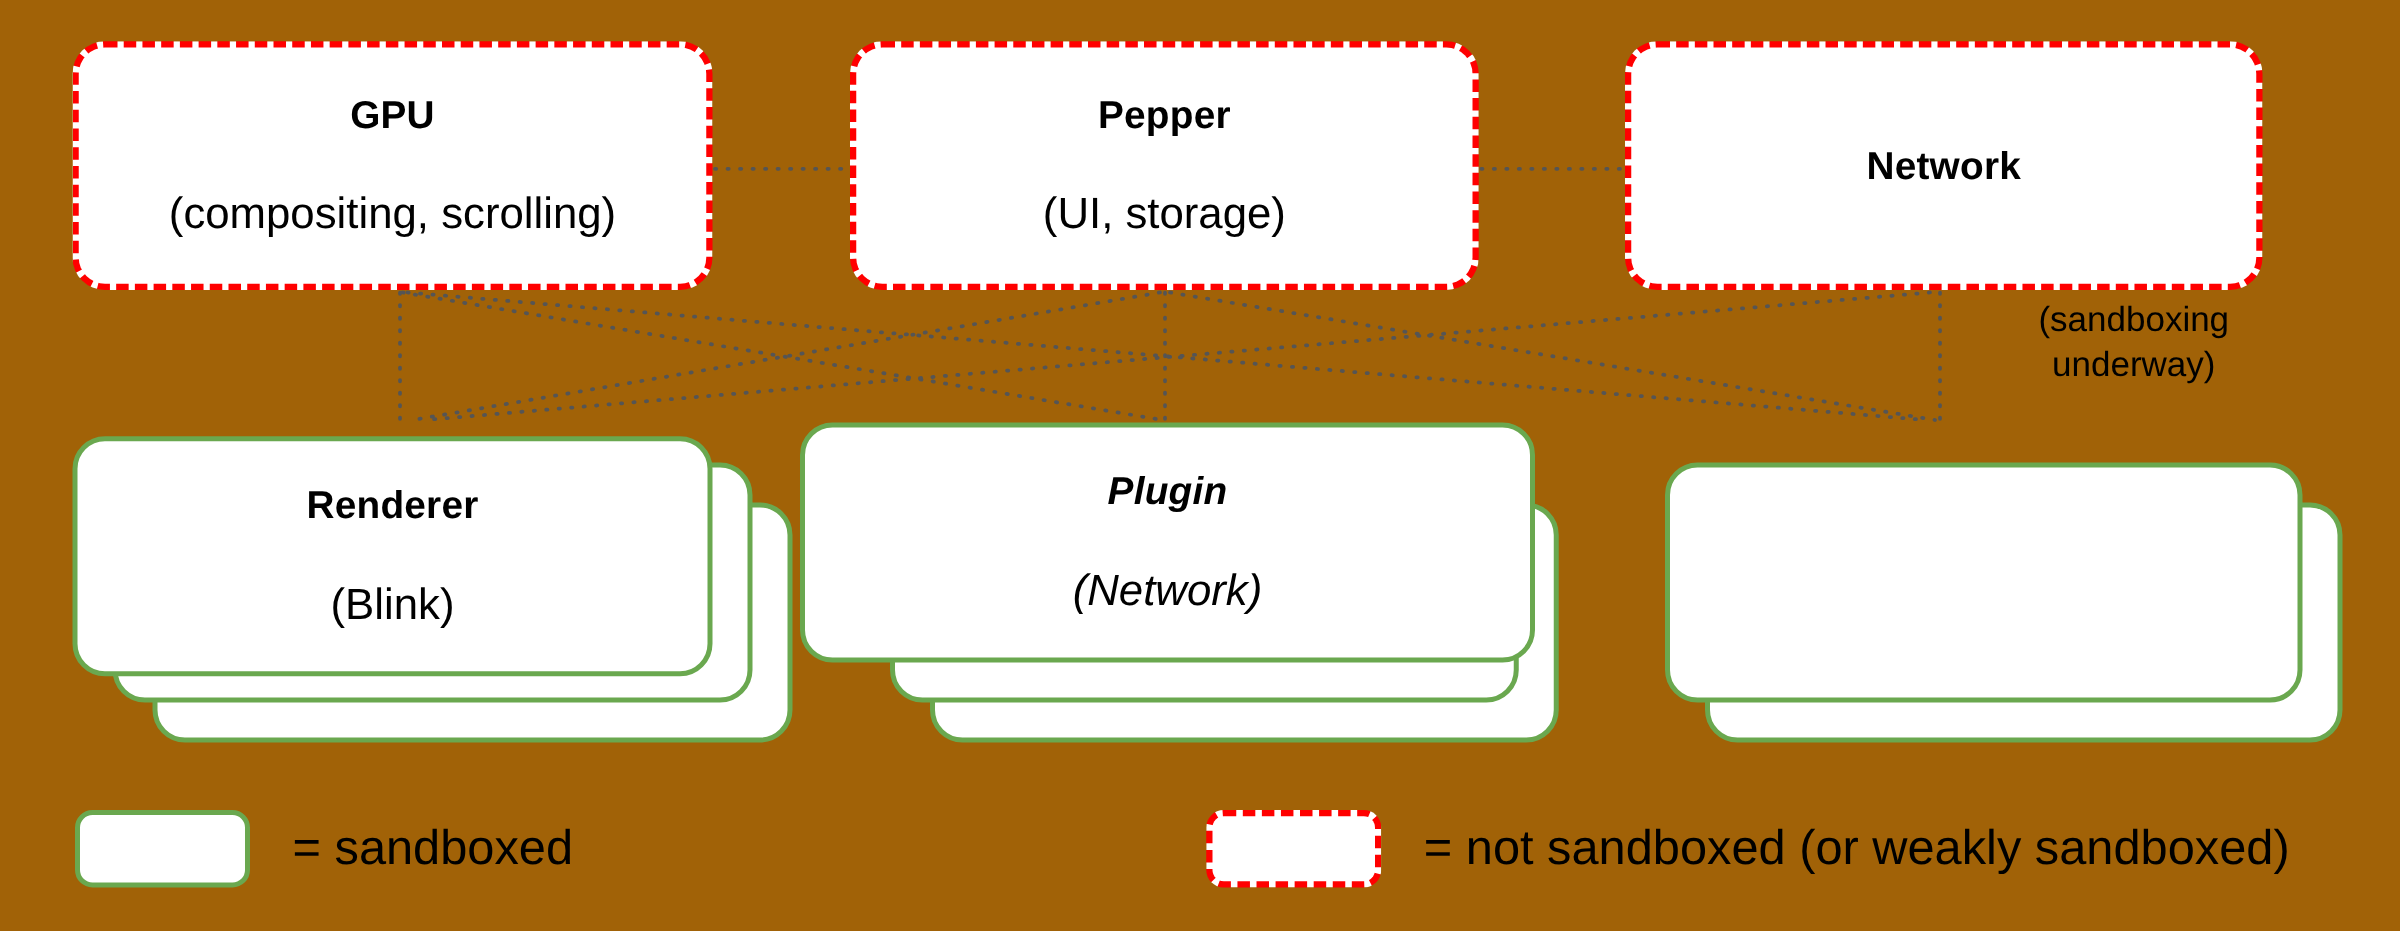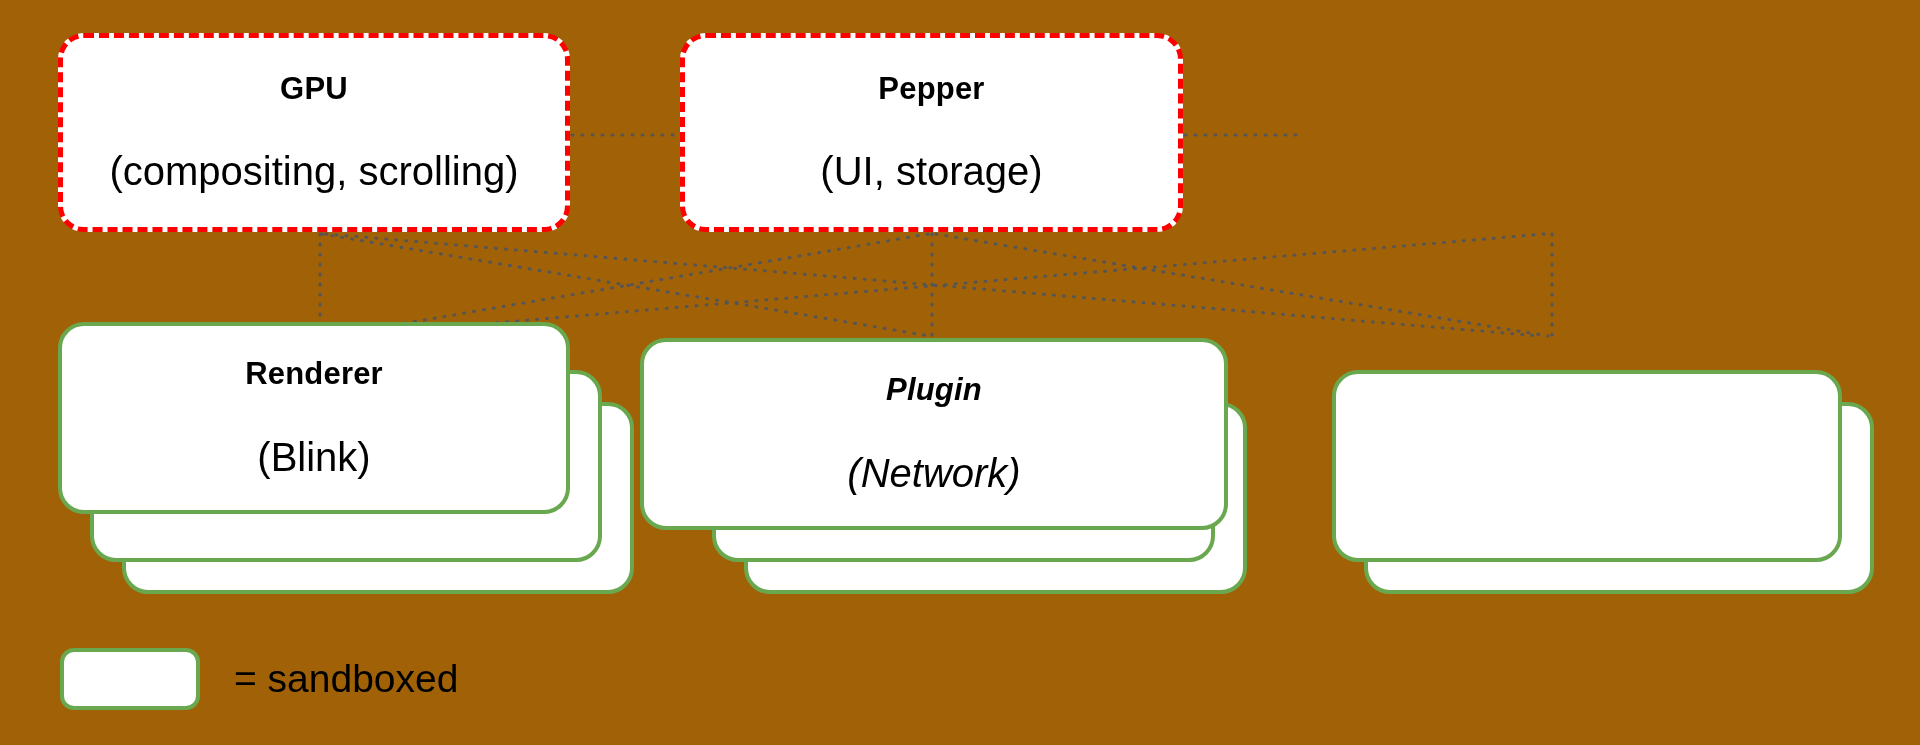--- a/index.html
+++ b/index.html
@@ -63,21 +63,21 @@
     border-radius: 26px;
   }
 
   .node-title {
     font-size: 31px;
     font-weight: bold;
     line-height: 1.15;
     letter-spacing: 0.2px;
   }
   .node-subtitle {
-    font-size: 40px;
+    font-size: 35px;
     font-weight: normal;
     line-height: 1.15;
     margin-top: 42px;
   }
   .node.title-only .node-title {
     margin: 0;
   }
 
   
   .side-note {
@@ -144,38 +144,47 @@
   <div class="node unsandboxed" style="left:58px; top:33px; width:512px; height:199px;">
     <div class="node-title">GPU</div>
     <div class="node-subtitle">(compositing, scrolling)</div>
   </div>
 
   <div class="node unsandboxed" style="left:680px; top:33px; width:503px; height:199px;">
     <div class="node-title">Pepper</div>
     <div class="node-subtitle">(UI, storage)</div>
   </div>
 
+  <div class="node unsandboxed title-only" style="left:1300px; top:33px; width:510px; height:199px;">
+    <div class="node-title">Network</div>
+  </div>
 
+  <div class="side-note" style="left:1592px; top:238px; width:230px;">(sandboxing
+underway)</div>
 
   <div class="stack-shadow" style="left:122px; top:402px; width:512px; height:192px;"></div>
   <div class="stack-shadow" style="left:90px; top:370px; width:512px; height:192px;"></div>
-  <div class="node sandboxed" style="left:58px; top:322px; width:512px; height:192px;">
+  <div class="node sandboxed" style="left:58px; top:349px; width:512px; height:192px;">
     <div class="node-title">Renderer</div>
     <div class="node-subtitle">(Blink)</div>
   </div>
 
   <div class="stack-shadow" style="left:744px; top:402px; width:503px; height:192px;"></div>
   <div class="stack-shadow" style="left:712px; top:370px; width:503px; height:192px;"></div>
   <div class="node sandboxed" style="left:640px; top:338px; width:588px; height:192px;font-style:italic;">
     <div class="node-title">Plugin</div>
     <div class="node-subtitle">(Network)</div>
   </div>
 
   <div class="stack-shadow" style="left:1364px; top:402px; width:510px; height:192px;"></div>
   <div class="stack-shadow" style="left:1332px; top:370px; width:510px; height:192px;"></div>
 
   <div class="legend-item" style="left:60px; top:648px;">
     <div class="legend-swatch sandboxed"></div>
     <div class="legend-label">= sandboxed</div>
   </div>
 
+  <div class="legend-item" style="left:965px; top:648px;">
+    <div class="legend-swatch unsandboxed"></div>
+    <div class="legend-label">= not sandboxed (or weakly sandboxed)</div>
+  </div>
 
 </div>
 
 </body></html>

